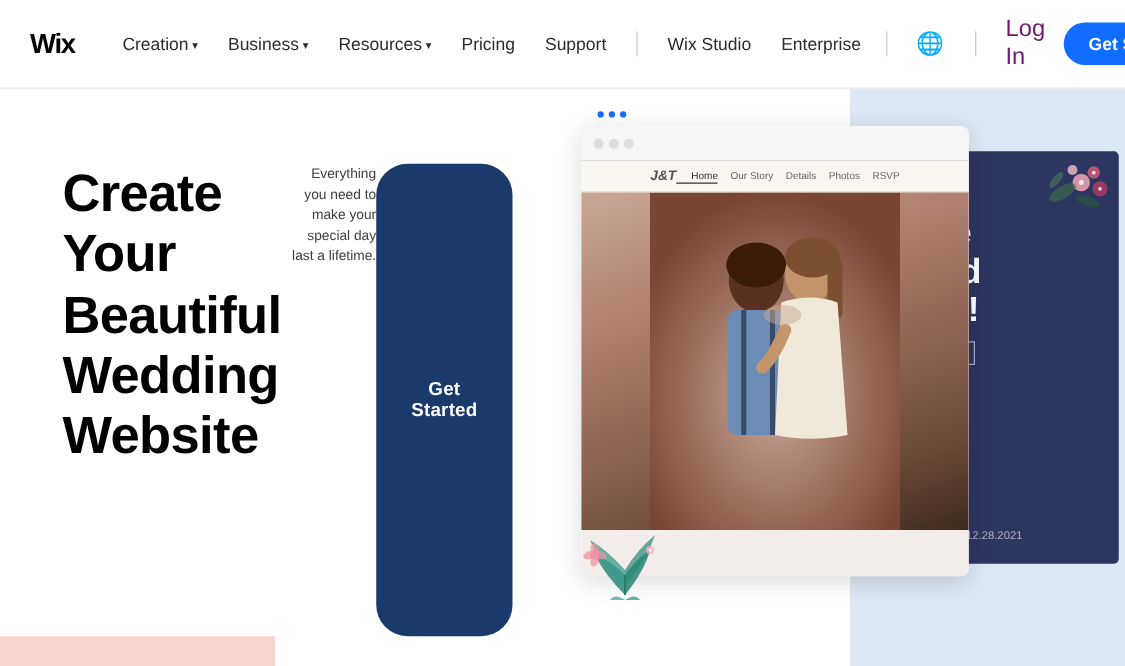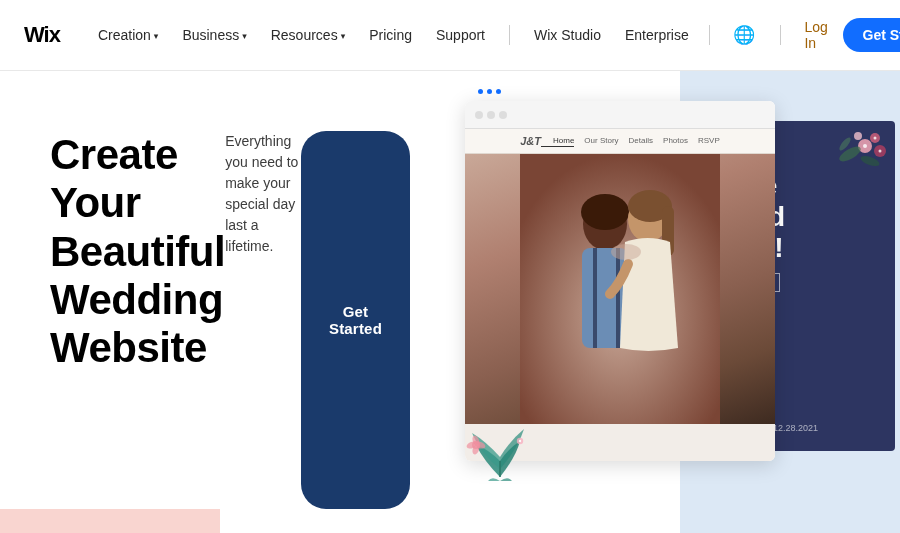--- a/index.html
+++ b/index.html
@@ -60,22 +60,22 @@
       display: flex;
       align-items: center;
       gap: 14px;
     }
     .nav-globe {
       font-size: 18px;
       color: #555;
       cursor: pointer;
     }
     .nav-login {
-      font-size: 14px;
-      color: #a16207;
+      font-size: 19px;
+      color: #701a75;
       cursor: pointer;
       font-weight: 500;
     }
     .nav-get-started {
       background: #116dff;
       color: #fff;
       border: none;
       border-radius: 20px;
       padding: 9px 20px;
       font-size: 14px;
@@ -104,24 +104,25 @@
     }
     .hero-title {
       font-size: 42px;
       font-weight: 900;
       line-height: 1.15;
       color: #000;
       margin-bottom: 18px;
       letter-spacing: -0.5px;
     }
     .hero-subtitle {
-      font-size: 14px;
+      font-size: 11px;
       color: #3d3d3d;
       margin-bottom: 32px;
       line-height: 1.5;
+      text-align: right;
     }
     .hero-cta {
       background: #1a3a6b;
       color: #fff;
       border: none;
       border-radius: 25px;
       padding: 14px 28px;
       font-size: 15px;
       font-weight: 700;
       cursor: pointer;

